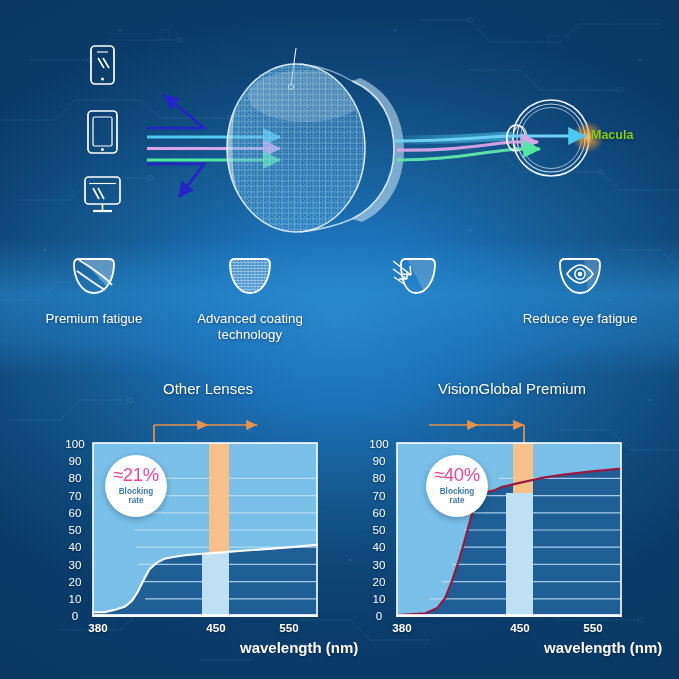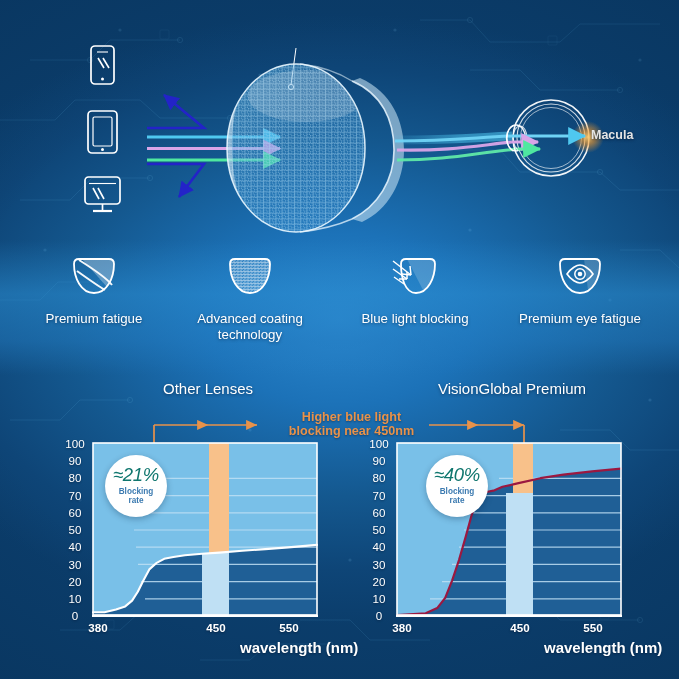--- a/index.html
+++ b/index.html
@@ -32,21 +32,21 @@
 
   .hero-title{
     position:absolute;left:255px;top:26px;
     color:#ffffff;font-size:17.5px;font-weight:700;letter-spacing:.1px;
     text-shadow:0 1px 3px rgba(0,20,45,.55);
     white-space:nowrap;
   }
 
   .macula-label{
     position:absolute;left:591px;top:128px;
-    color:#e5e5e5;font-size:12.5px;font-weight:700;
+    color:#84cc16;font-size:12.5px;font-weight:700;
     text-shadow:0 1px 3px rgba(0,20,45,.6);
     white-space:nowrap;
   }
 
   
   .features{position:absolute;left:0;top:252px;width:679px;height:110px;}
   .feature{position:absolute;top:0;width:164px;text-align:center;}
   .feature .ficon{height:50px;display:flex;align-items:center;justify-content:center;}
   .feature .flabel{
     margin-top:9px;color:#ffffff;font-size:13.3px;font-weight:400;line-height:1.18;
@@ -77,21 +77,21 @@
   }
   .axis-caption{
     position:absolute;color:#ffffff;font-size:15px;font-weight:700;
     white-space:nowrap;text-shadow:0 1px 2px rgba(0,20,45,.5);
   }
   .badge{
     position:absolute;border-radius:50%;background:#ffffff;
     display:flex;flex-direction:column;align-items:center;justify-content:center;
     box-shadow:0 2px 6px rgba(0,30,60,.3);
   }
-  .badge .pct{color:#0f766e;font-size:18.5px;font-weight:400;line-height:1;letter-spacing:-.3px;font-style:italic;}
+  .badge .pct{color:#ec4899;font-size:18.5px;font-weight:400;line-height:1;letter-spacing:-.3px;}
   .badge .cap{color:#3b7ab0;font-size:8.2px;font-weight:700;line-height:1.08;text-align:center;margin-top:3px;}
 </style>
 </head>
 <body>
 
 <div id="root">
 
   <div class="bg-base"></div>
 
   <svg class="circuit" width="679" height="679">
@@ -328,46 +328,41 @@
         <svg width="48" height="44" viewBox="0 0 48 44">
           <path d="M10,9 C10,6 12,4 15,4 L39,4 C42,4 44,6 44,9 C44,23 37,38 25,38 C14,38 10,23 10,9 Z" fill="none" stroke="#ffffff" stroke-width="1.8"></path>
           <path d="M2,6 L20,20" stroke="#ffffff" stroke-width="1.5" fill="none"></path>
           <path d="M20,20 L11,19 M20,20 L19,11" stroke="#ffffff" stroke-width="1.5" fill="none"></path>
           <path d="M2,14 L16,24" stroke="#ffffff" stroke-width="1.5" fill="none"></path>
           <path d="M16,24 L8,24 M16,24 L16,17" stroke="#ffffff" stroke-width="1.5" fill="none"></path>
           <path d="M3,22 L13,29" stroke="#ffffff" stroke-width="1.3" fill="none"></path>
           <path d="M16,4 L40,4 C43,4 44,6 44,10 C44,20 40,31 32,35 Z" fill="#ffffff" opacity=".18"></path>
         </svg>
       </div>
-      <div class="flabel">Blue light blocking</div>
     </div>
 
     <div class="feature" style="left:498px;">
       <div class="ficon">
         <svg width="48" height="44" viewBox="0 0 48 44">
           <path d="M4,9 C4,6 6,4 9,4 L39,4 C42,4 44,6 44,9 C44,23 37,38 24,38 C11,38 4,23 4,9 Z" fill="none" stroke="#ffffff" stroke-width="1.8"></path>
           <path d="M11,19 C15,13 21,10 24,10 C27,10 33,13 37,19 C33,25 27,28 24,28 C21,28 15,25 11,19 Z" fill="none" stroke="#ffffff" stroke-width="1.6"></path>
           <circle cx="24" cy="19" r="5.2" fill="none" stroke="#ffffff" stroke-width="1.5"></circle>
           <circle cx="24" cy="19" r="2.3" fill="#ffffff"></circle>
           <path d="M28,4 L39,4 C42,4 44,6 44,9 C44,19 40,30 32,35 Z" fill="#ffffff" opacity=".18"></path>
         </svg>
       </div>
-      <div class="flabel">Premium eye fatigue</div>
+      <div class="flabel">Reduce eye fatigue</div>
     </div>
   </div>
 
   <div class="charts">
 
     <div class="chart-title" style="left:110px;width:172px;">Other Lenses</div>
     <div class="chart-title" style="left:414px;width:172px;">VisionGlobal Premium</div>
 
-    <div class="anno">
-      <span>Higher blue light</span><br>
-      <span>blocking near 450nm</span>
-    </div>
 
     <svg width="679" height="307" style="position:absolute;left:0;top:0;">
       <defs>
         <marker id="arrOr" markerWidth="8" markerHeight="8" refX="6.4" refY="3" orient="auto">
           <path d="M0,0 L6.6,3 L0,6 z" fill="#e8924a"></path>
         </marker>
         <clipPath id="clipL">
             <rect x="81" y="71" width="224" height="172"></rect>
           </clipPath>
         <clipPath id="clipR">

